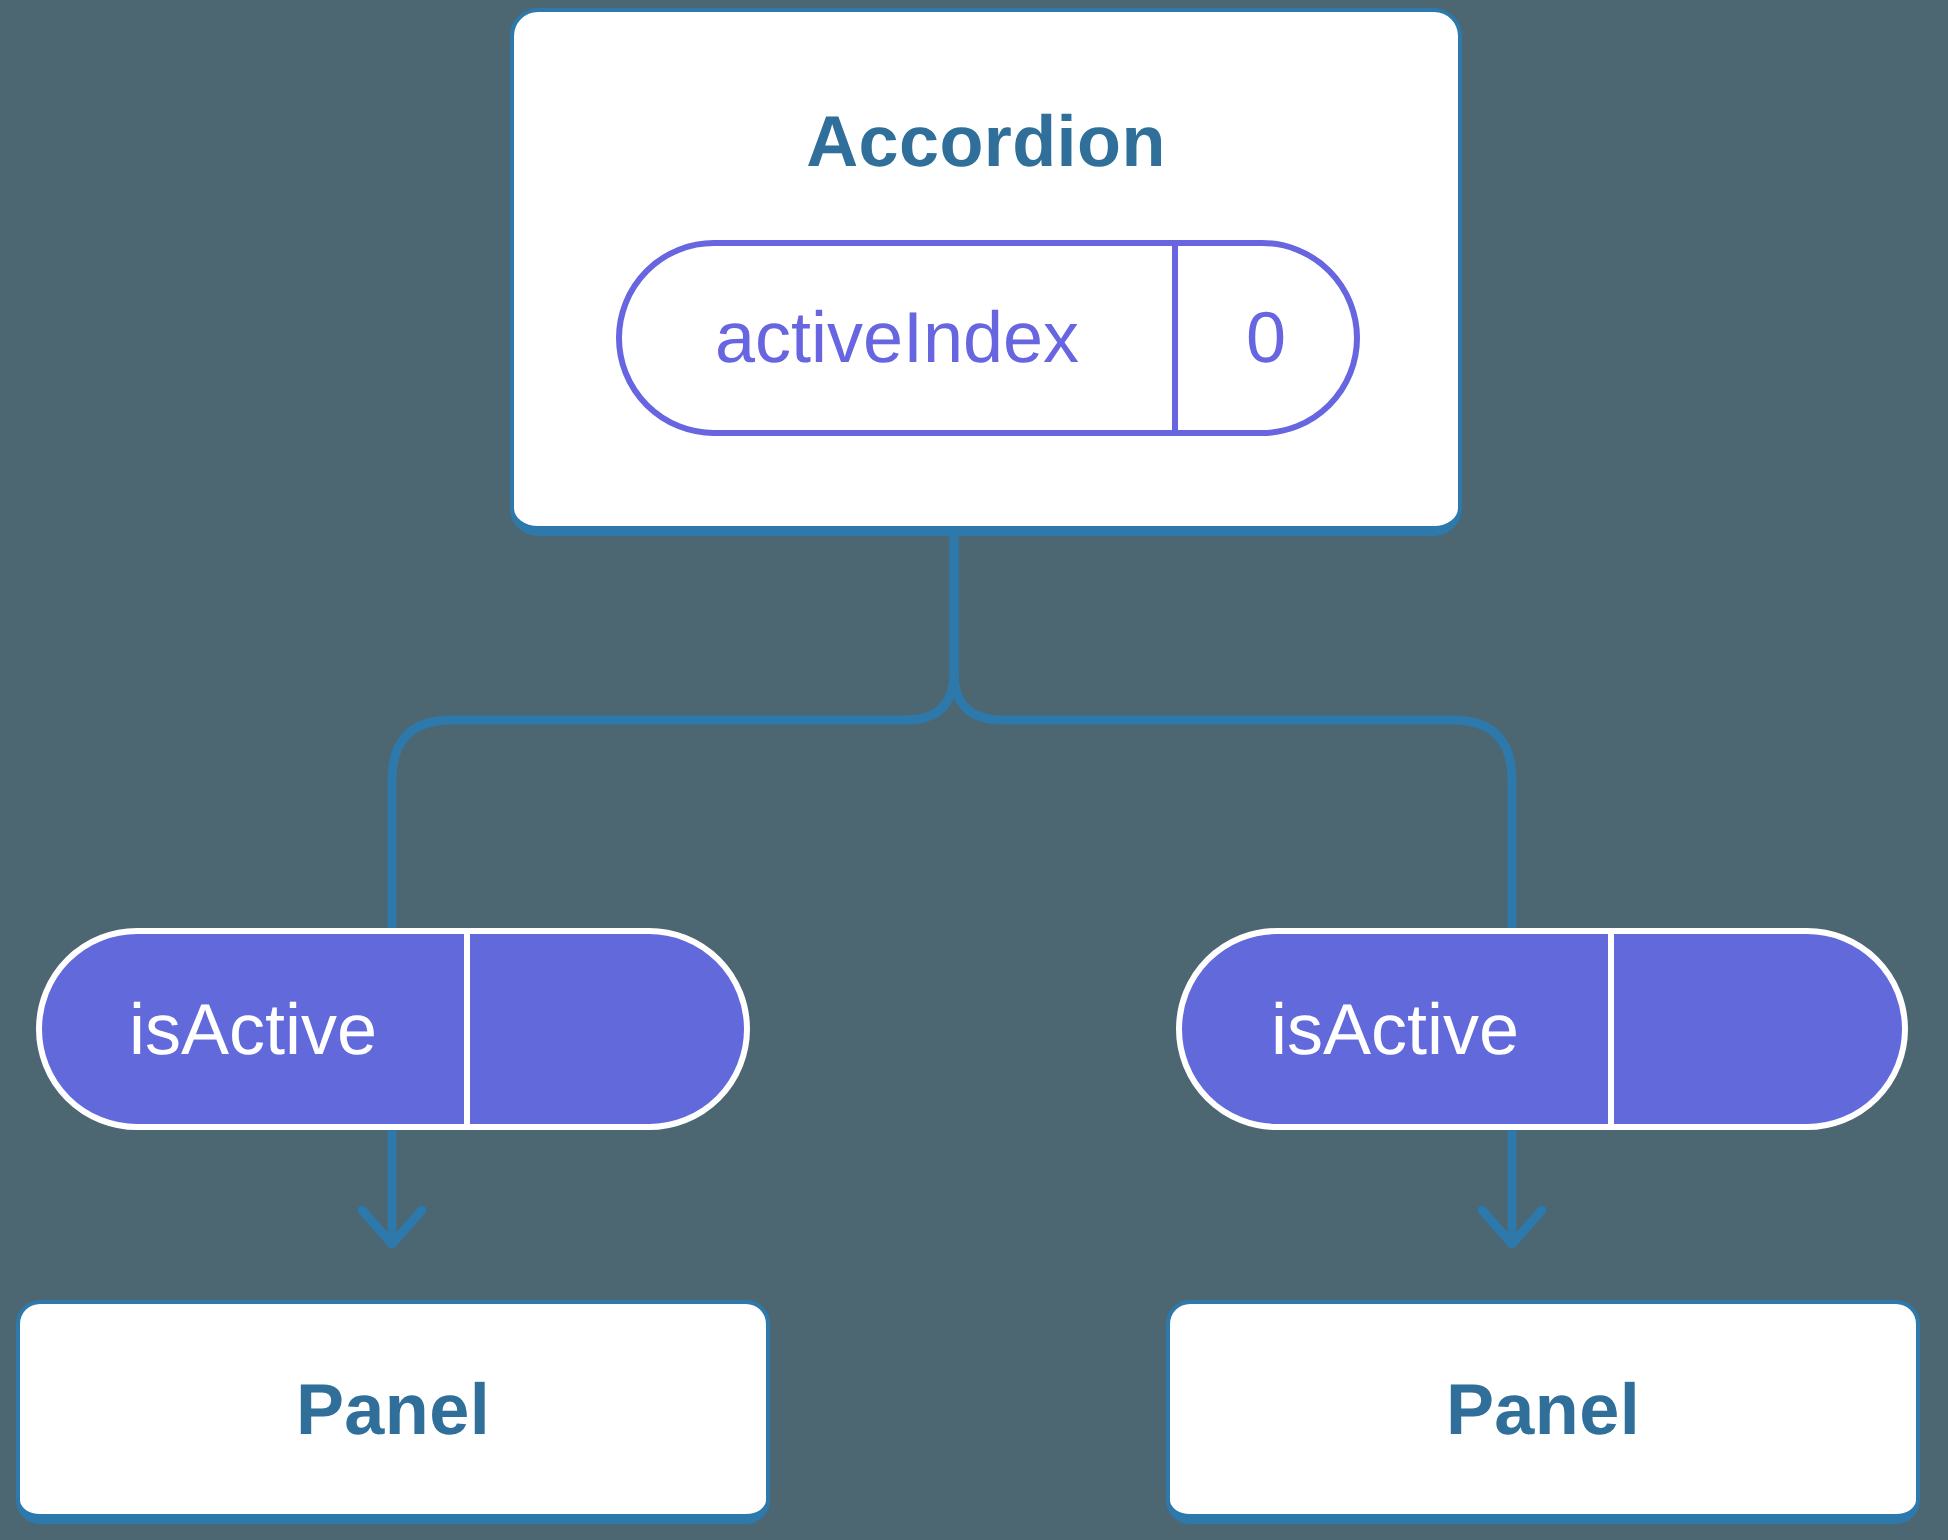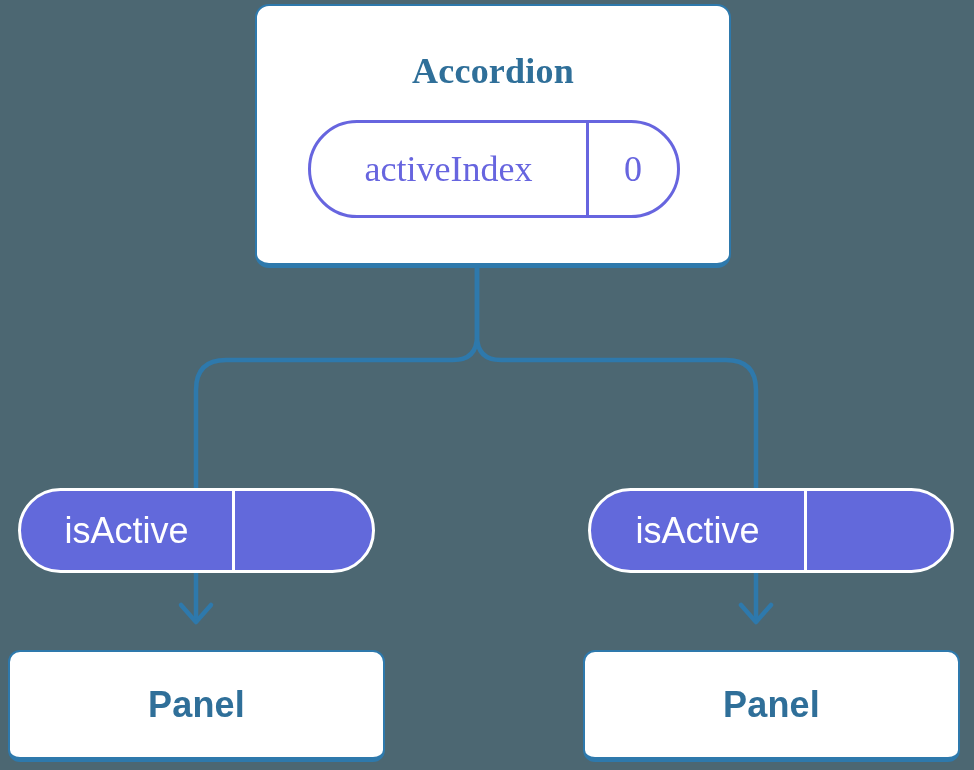--- a/index.html
+++ b/index.html
@@ -33,21 +33,20 @@
   .card {
     position: absolute;
     background: var(--card-white);
     border: 2px solid var(--connector-blue);
     border-bottom-width: 5px;
     z-index: 1;
   }
   .root-card {
     left: 255px; top: 4px; width: 476px; height: 264px;
     border-radius: 14px;
-    font-family: Liberation Serif, serif;
   }
   .card-title {
     position: absolute; top: 44px; left: 0; width: 100%;
     text-align: center;
     font-size: 36px; font-weight: 600;
     color: var(--heading-blue);
     letter-spacing: 0.2px;
   }
   .panel-card {
     width: 377px; height: 112px; top: 650px;
@@ -80,25 +79,24 @@
   .state-pill {
     left: 51px; top: 114px; width: 372px; height: 98px;
     background: var(--card-white);
     border: 3px solid var(--pill-purple-stroke);
     color: var(--pill-purple-stroke);
   }
   .state-pill .pill-name { flex-basis: 275px; }
   .state-pill .pill-divider { background: var(--pill-purple-stroke); }
 
   .prop-pill {
-    top: 464px; height: 85px;
+    top: 464px; height: 101px;
     background: var(--pill-purple-fill);
     border: 3px solid var(--card-white);
     color: var(--card-white);
-    margin-top: 24px;
   }
   .prop-pill .pill-divider { background: var(--card-white); }
   .prop-pill.left  { left: 18px;  width: 357px; }
   .prop-pill.left .pill-name  { flex-basis: 211px; }
   .prop-pill.right { left: 588px; width: 366px; }
   .prop-pill.right .pill-name { flex-basis: 213px; }
 </style>
 </head>
 <body>
 

